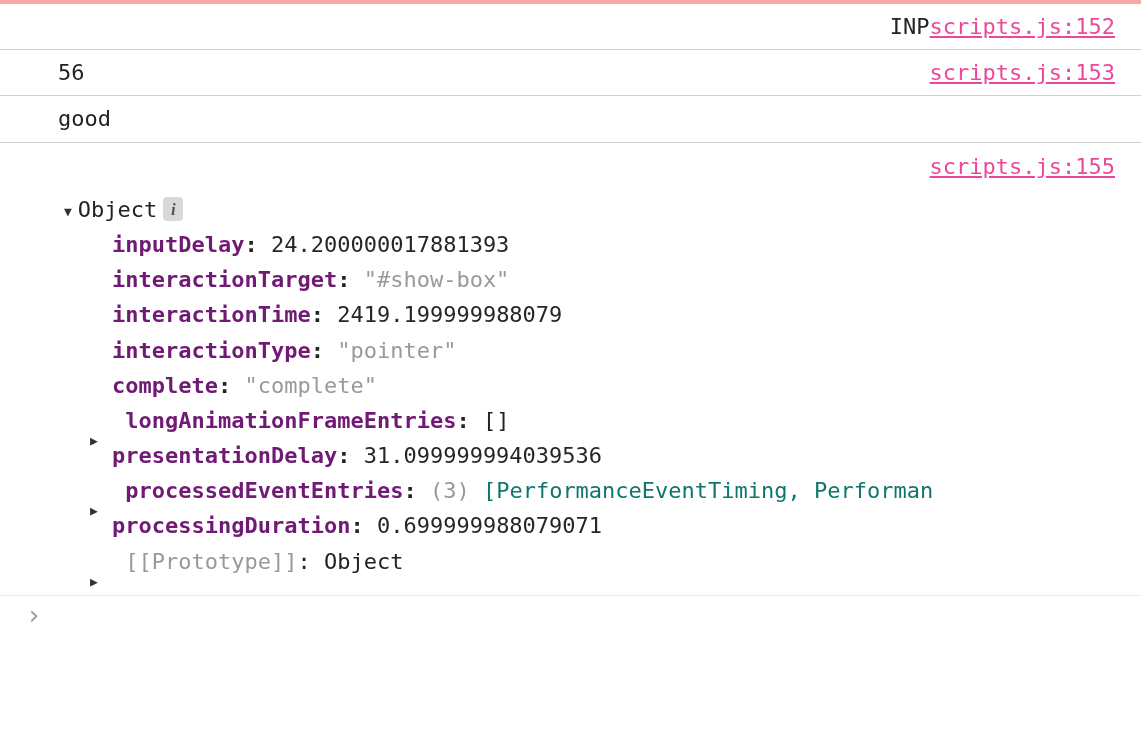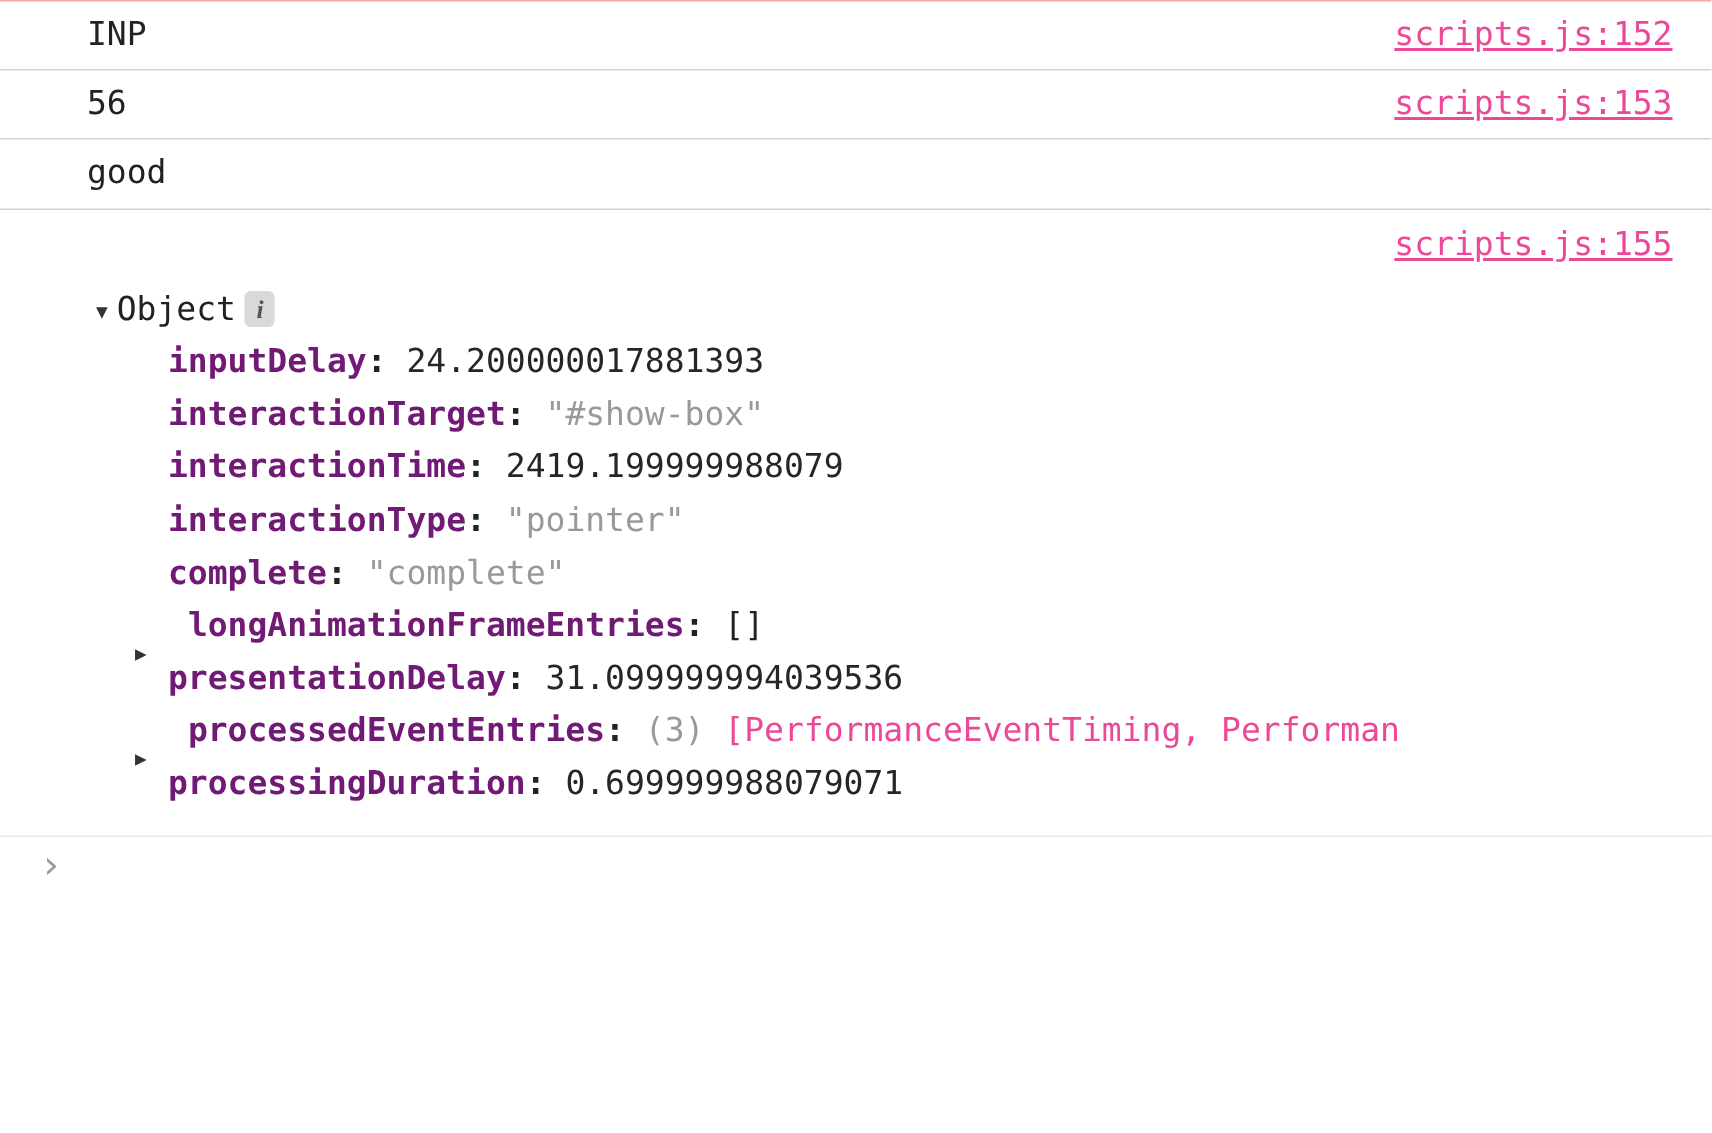--- a/index.html
+++ b/index.html
@@ -16,21 +16,22 @@
     }
     .console-row {
       display: flex;
       justify-content: space-between;
       align-items: center;
       padding: 5px 26px 5px 58px;
       border-bottom: 1px solid #d1d1d1;
       min-height: 38px;
     }
     .console-row.first {
-      border-top: 1px solid #fca5a5;
+      border-top: 4px solid #fca5a5;
+      justify-content: flex-end;
     }
     .message { white-space: nowrap; }
     .source-link {
       color: #ec4899;
       text-decoration: underline;
       white-space: nowrap;
     }
     .object-block {
       padding: 0px 26px 16px 58px;
     }
@@ -91,21 +92,21 @@
     .key {
       color: #701a75;
       font-weight: 700;
     }
     .key-grey { color: #999999; }
     .colon { color: #222; font-weight: 700; }
     .val-num { color: #262626; }
     .val-str { color: #999999; }
     .val-arr { color: #222; }
     .count { color: #999999; }
-    .preview { color: #ec4899; }
+    .preview { color: #0f766e; }
     .prompt-row {
       display: flex;
       align-items: center;
       padding: 6px 26px 6px 26px;
       border-top: 1px solid #e8e8e8;
       min-height: 38px;
     }
     .prompt-chevron {
       color: #9b9b9b;
       font-size: 26px;
@@ -170,18 +171,23 @@
     <div class="prop-line">
       <span class="arrow"><span class="triangle-right"></span></span>
       <span class="key">processedEventEntries</span><span class="colon">:</span>
       <span class="count">(3)</span>
       <span class="preview">[PerformanceEventTiming, Performan</span>
     </div>
     <div class="prop-line">
       <span class="key">processingDuration</span><span class="colon">:</span>
       <span class="val-num">0.699999988079071</span>
     </div>
+    <div class="prop-line">
+      <span class="arrow"><span class="triangle-right"></span></span>
+      <span class="key-grey">[[Prototype]]</span><span>:</span>
+      <span>Object</span>
+    </div>
   </div>
 </div>
 
 <div class="prompt-row">
   <span class="prompt-chevron">›</span>
 </div>
 
 </body></html>

